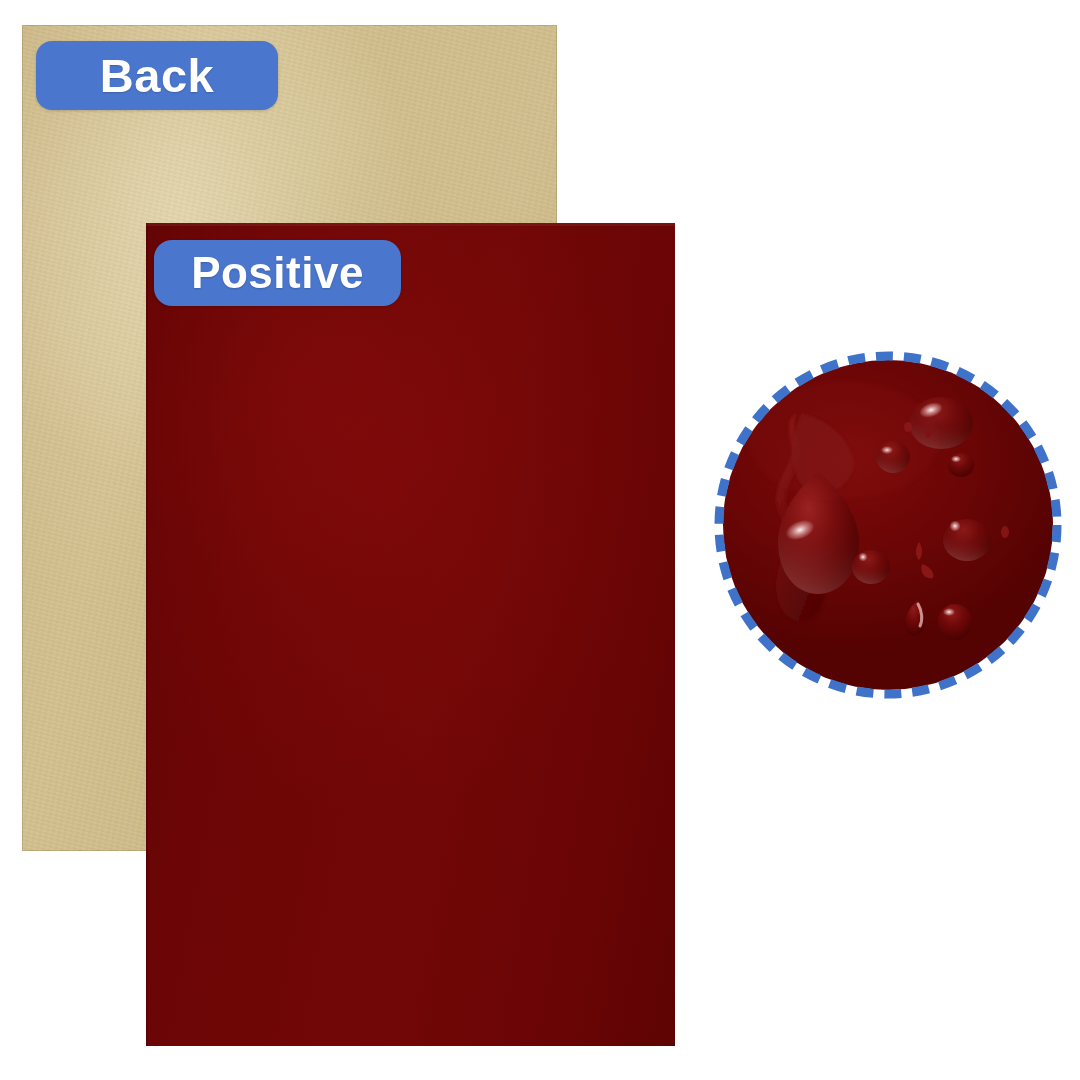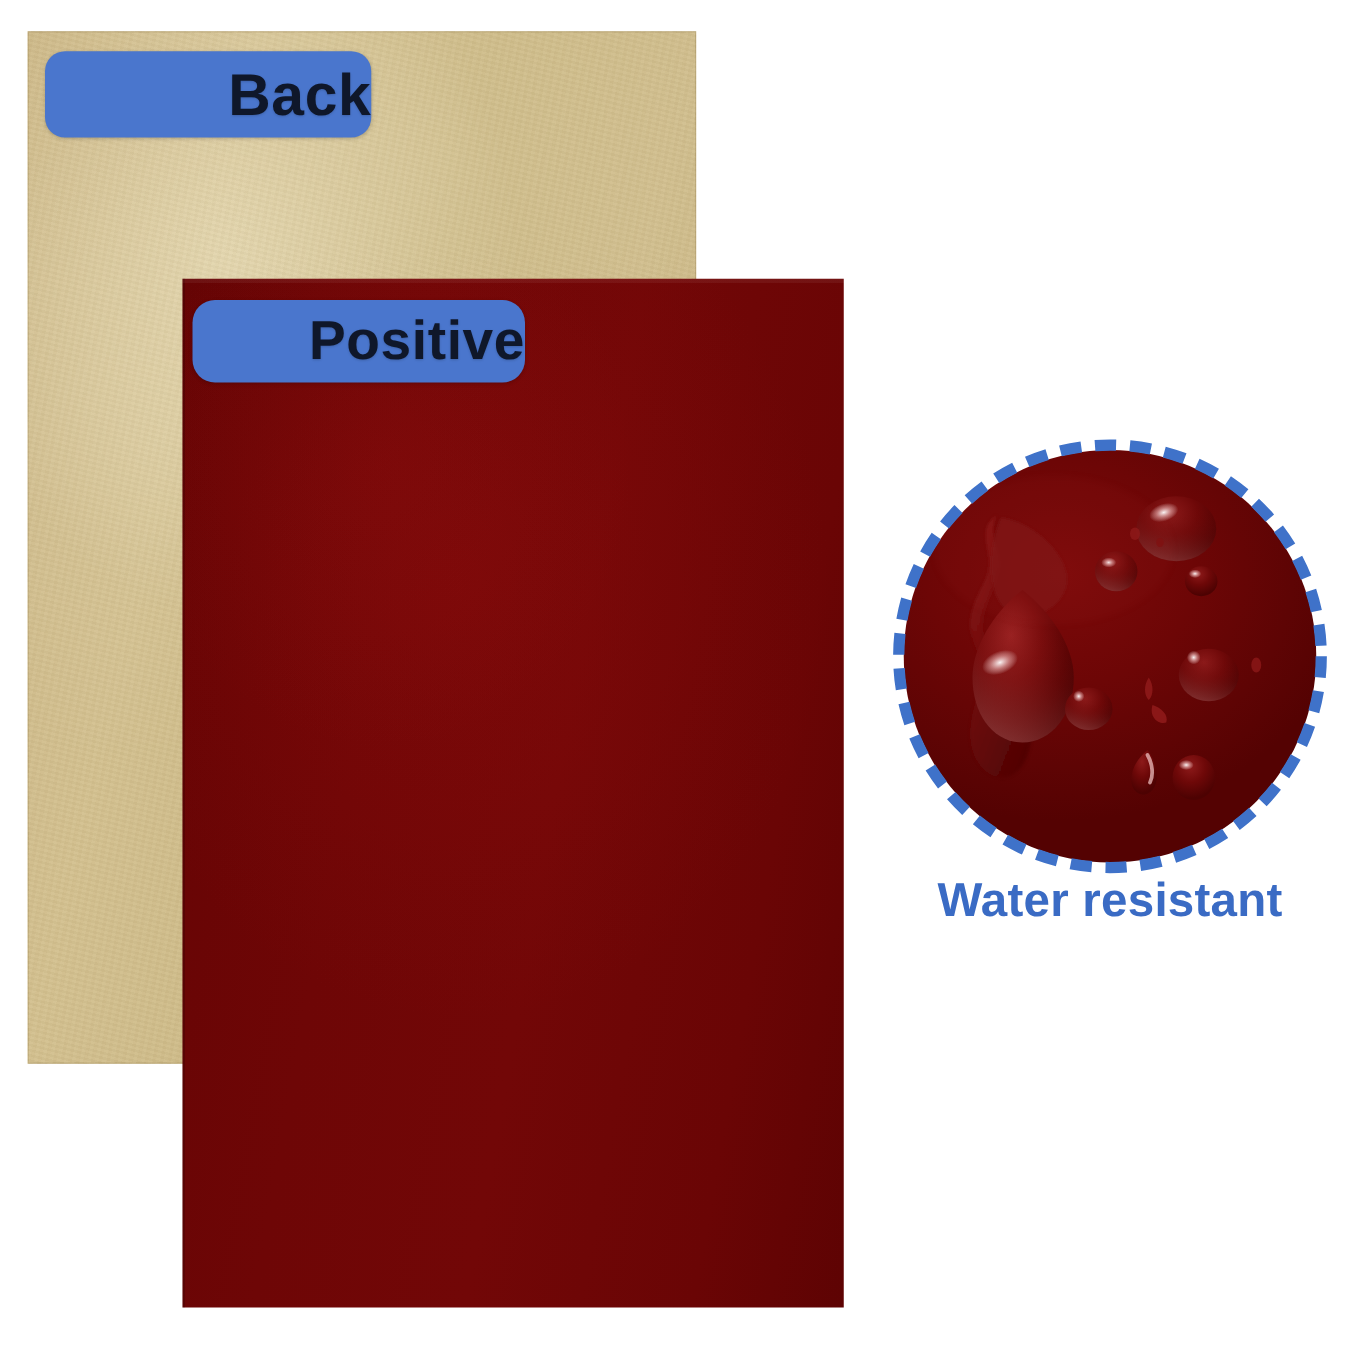--- a/index.html
+++ b/index.html
@@ -70,30 +70,29 @@
       linear-gradient(90deg, rgba(0,0,0,0.16) 0 2px, rgba(0,0,0,0) 2px),
       radial-gradient(ellipse 55% 40% at 30% 18%, rgba(190,30,30,0.10), rgba(190,30,30,0) 70%);
     pointer-events: none;
   }
 
   
   .badge {
     position: absolute;
     display: flex;
     align-items: center;
-    justify-content: flex-end;
+    justify-content: center;
     background: #4a76cd;
-    color: #0f172a;
+    color: #ffffff;
     border-radius: 16px;
     font-weight: bold;
     letter-spacing: 0.5px;
     text-shadow: 0 1px 2px rgba(0,0,0,0.18);
     box-shadow: 0 1px 3px rgba(0,0,0,0.18);
     user-select: none;
-    padding-left: 19px;
   }
   .badge-back {
     left: 36px;
     top: 41px;
     width: 242px;
     height: 69px;
     font-size: 47px;
   }
   .badge-positive {
     left: 154px;
@@ -261,16 +260,15 @@
 
           <ellipse cx="120" cy="80" rx="96" ry="60" fill="#a82a2a" opacity="0.07" filter="url(#softBlur2)"></ellipse>
         </svg>
       </div>
 
       <svg class="dashed-ring" viewBox="0 0 354 354">
         <circle cx="177" cy="177" r="169" fill="none" stroke="#3f72c9" stroke-width="9" stroke-dasharray="17 11" stroke-linecap="butt"></circle>
       </svg>
     </div>
 
-    <div class="feature-caption">Water resistant</div>
   </div>
 
 </div>
 
 </body></html>

